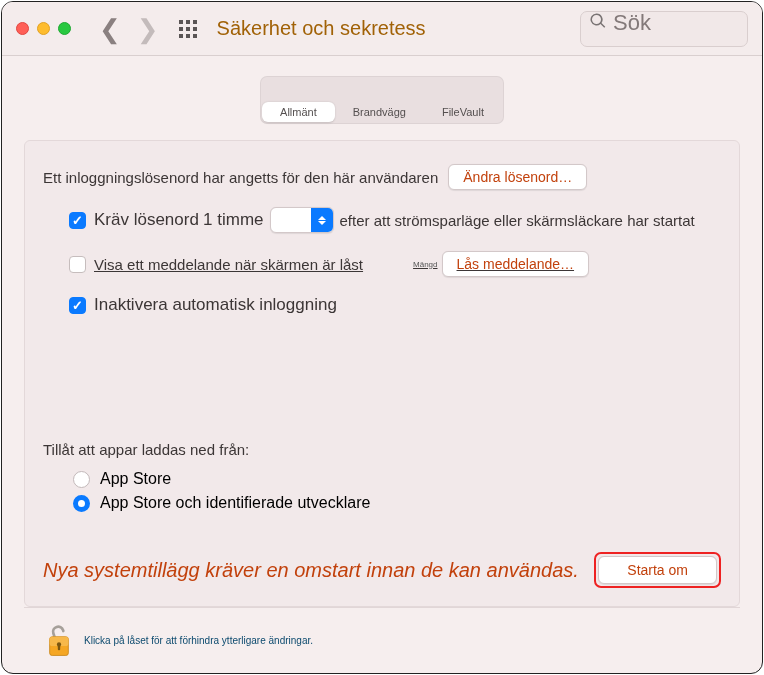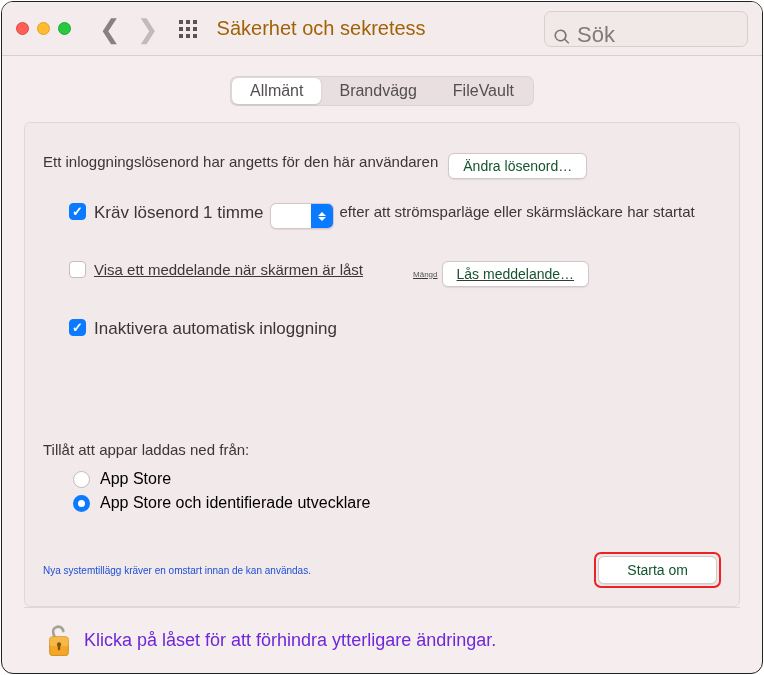--- a/index.html
+++ b/index.html
@@ -9,53 +9,53 @@
   .traffic { display: flex; gap: 8px; margin-right: 20px; }
   .dot { width: 13px; height: 13px; border-radius: 50%; }
   .dot.red { background: #ff5f57; border: 0.5px solid #e14640; }
   .dot.yellow { background: #febc2e; border: 0.5px solid #e1a123; }
   .dot.green { background: #28c840; border: 0.5px solid #1fa932; }
   .navarrow { color: #8a8080; padding: 0 8px; font-size: 26px; line-height: 1; cursor: default; }
   .navarrow.disabled { opacity: 0.45; }
   .appgrid { margin: 0 20px 0 12px; display: flex; align-items: center; justify-content: center; }
   .appgrid svg { width: 18px; height: 18px; fill: #5a5555; }
   .title { font-size: 20px; color: #a16207; flex: 0 0 auto; }
-  .search { margin-left: auto; height: 36px; width: 204px; background: #f1e8e8; border: 1px solid #d9cece; border-radius: 7px; display: flex; align-items: flex-end; padding: 0 8px; }
+  .search { margin-left: auto; height: 36px; width: 168px; background: #f1e8e8; border: 1px solid #d9cece; border-radius: 7px; display: flex; align-items: flex-start; padding: 0 8px; }
   .search svg { width: 18px; height: 18px; fill: #7a7474; margin-right: 6px; flex-shrink: 0; }
   .search span { color: #837979; font-size: 22px; line-height: 1; }
   .content { flex: 1; padding: 20px 22px 0 22px; display: flex; flex-direction: column; }
   .tabs { align-self: center; display: flex; background: #e9dfe0; border-radius: 7px; padding: 2px; box-shadow: inset 0 0 0 1px rgba(0,0,0,0.05); }
-  .tab { padding: 4px 18px; font-size: 16px; color: #544f4f; border-radius: 6px; }
+  .tab { padding: 4px 18px; font-size: 11px; color: #544f4f; border-radius: 6px; margin-top: 24px; }
   .tab.active { background: #fff; box-shadow: 0 0.5px 2px rgba(0,0,0,0.15); }
   .panel { background: #f2e9ea; border: 1px solid #e3d8d9; border-radius: 6px; margin-top: 16px; padding: 14px 18px 18px 18px; flex: 1; display: flex; flex-direction: column; }
-  .row { display: flex; align-items: flex-start; font-size: 15px; color: #3c3636; margin: 16px 0; }
+  .row { display: flex; align-items: center; font-size: 15px; color: #3c3636; margin: 9px 0; }
   .pwset { margin-bottom: 8px; }
-  .btn-pill { background: #fff; border: 1px solid #d3c8c9; border-radius: 6px; padding: 4px 14px; font-size: 14px; color: #14532d; box-shadow: 0 0.5px 1px rgba(0,0,0,0.08); }
+  .btn-pill { background: #fff; border: 1px solid #d3c8c9; border-radius: 6px; padding: 4px 14px; font-size: 14px; color: #c2410c; box-shadow: 0 0.5px 1px rgba(0,0,0,0.08); }
   .checkbox { width: 17px; height: 17px; border-radius: 4px; margin-right: 8px; flex-shrink: 0; border: 1px solid #c6bdbd; background: #fff; display: inline-flex; align-items: center; justify-content: center; }
   .checkbox.checked { background: #0a7aff; border-color: #0a7aff; }
   .checkbox.checked::after { content: "✓"; color: #fff; font-size: 13px; font-weight: bold; line-height: 1; }
   .dropdown { display: inline-flex; align-items: center; background: #fff; border: 1px solid #d3c8c9; border-radius: 6px; height: 26px; margin: 0 6px; box-shadow: 0 0.5px 1px rgba(0,0,0,0.08); }
   .dropdown .val { padding: 0 10px; font-size: 14px; min-width: 40px; }
   .dropdown .caret { width: 22px; height: 100%; background: #0a7aff; border-radius: 0 5px 5px 0; display: flex; flex-direction: column; align-items: center; justify-content: center; gap: 1px; }
   .dropdown .caret::before,.dropdown .caret::after { content: ""; width: 0; height: 0; border-left: 4px solid transparent; border-right: 4px solid transparent; }
   .dropdown .caret::before { border-bottom: 4px solid #fff; }
   .dropdown .caret::after { border-top: 4px solid #fff; }
   .lockmsg-row { gap: 50px; text-decoration: underline; }
   .tinylabel { font-size: 8px; color: #555; margin-right: 4px; }
   .spacer { flex: 1; }
   .allow-title { margin-top: 18px; margin-bottom: 6px; }
   .radio-row { margin-left: 30px; display: flex; align-items: center; margin-top: 6px; }
   .radio { width: 17px; height: 17px; border-radius: 50%; border: 1px solid #c3b9ba; background: #fff; margin-right: 10px; display: inline-flex; align-items: center; justify-content: center; flex-shrink: 0; }
   .radio.on { border: 5px solid #0a7aff; }
   .notice-row { display: flex; align-items: center; margin-top: 40px; }
-  .notice-row .txt { font-size: 10px; color: #1d4ed8; }
+  .notice-row .txt { font-size: 20px; color: #c2410c; font-style: italic; }
   .restart { border: 2.5px solid #e22; border-radius: 7px; padding: 2px; margin-left: auto; }
   .footer { border-top: 1px solid #e1d6d7; height: 66px; display: flex; align-items: center; padding: 0 20px; }
   .lockicon { width: 30px; height: 36px; margin-right: 10px; display: flex; align-items: center; justify-content: center; }
-  .footer .txt { font-size: 18px; color: #6d28d9; }
+  .footer .txt { font-size: 10px; color: #0c4a6e; }
   .adv { margin-left: auto; display: flex; align-items: center; gap: 10px; }
   .help { width: 24px; height: 24px; border-radius: 50%; border: 1px solid #c9bfbf; background: #fff; font-size: 14px; color: #555; display: flex; align-items: center; justify-content: center; box-shadow: 0 0.5px 1px rgba(0,0,0,0.08); }
   .indent1 { margin-left: 26px; }
 </style>
 </head>
 <body>
 
 <div class="outer">
   <div class="titlebar">
     <div class="traffic">

